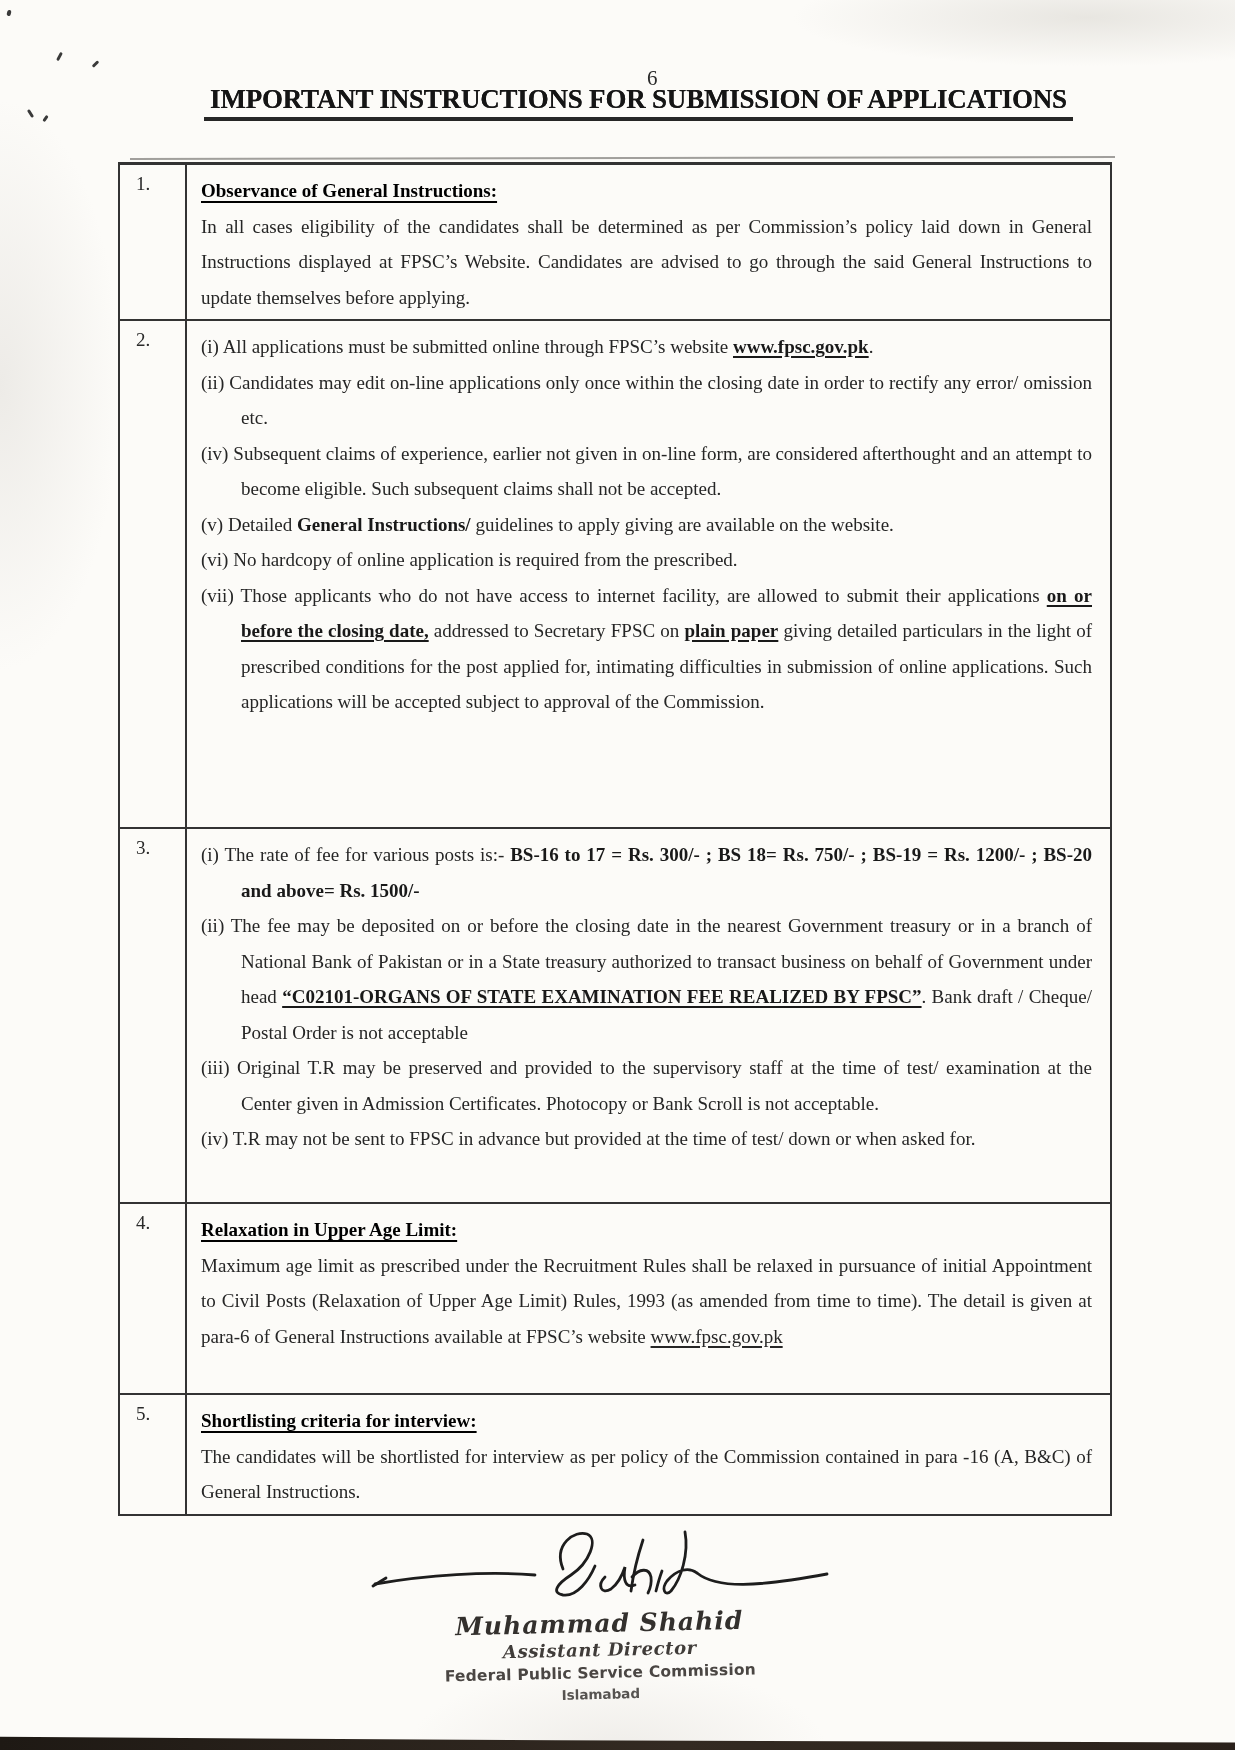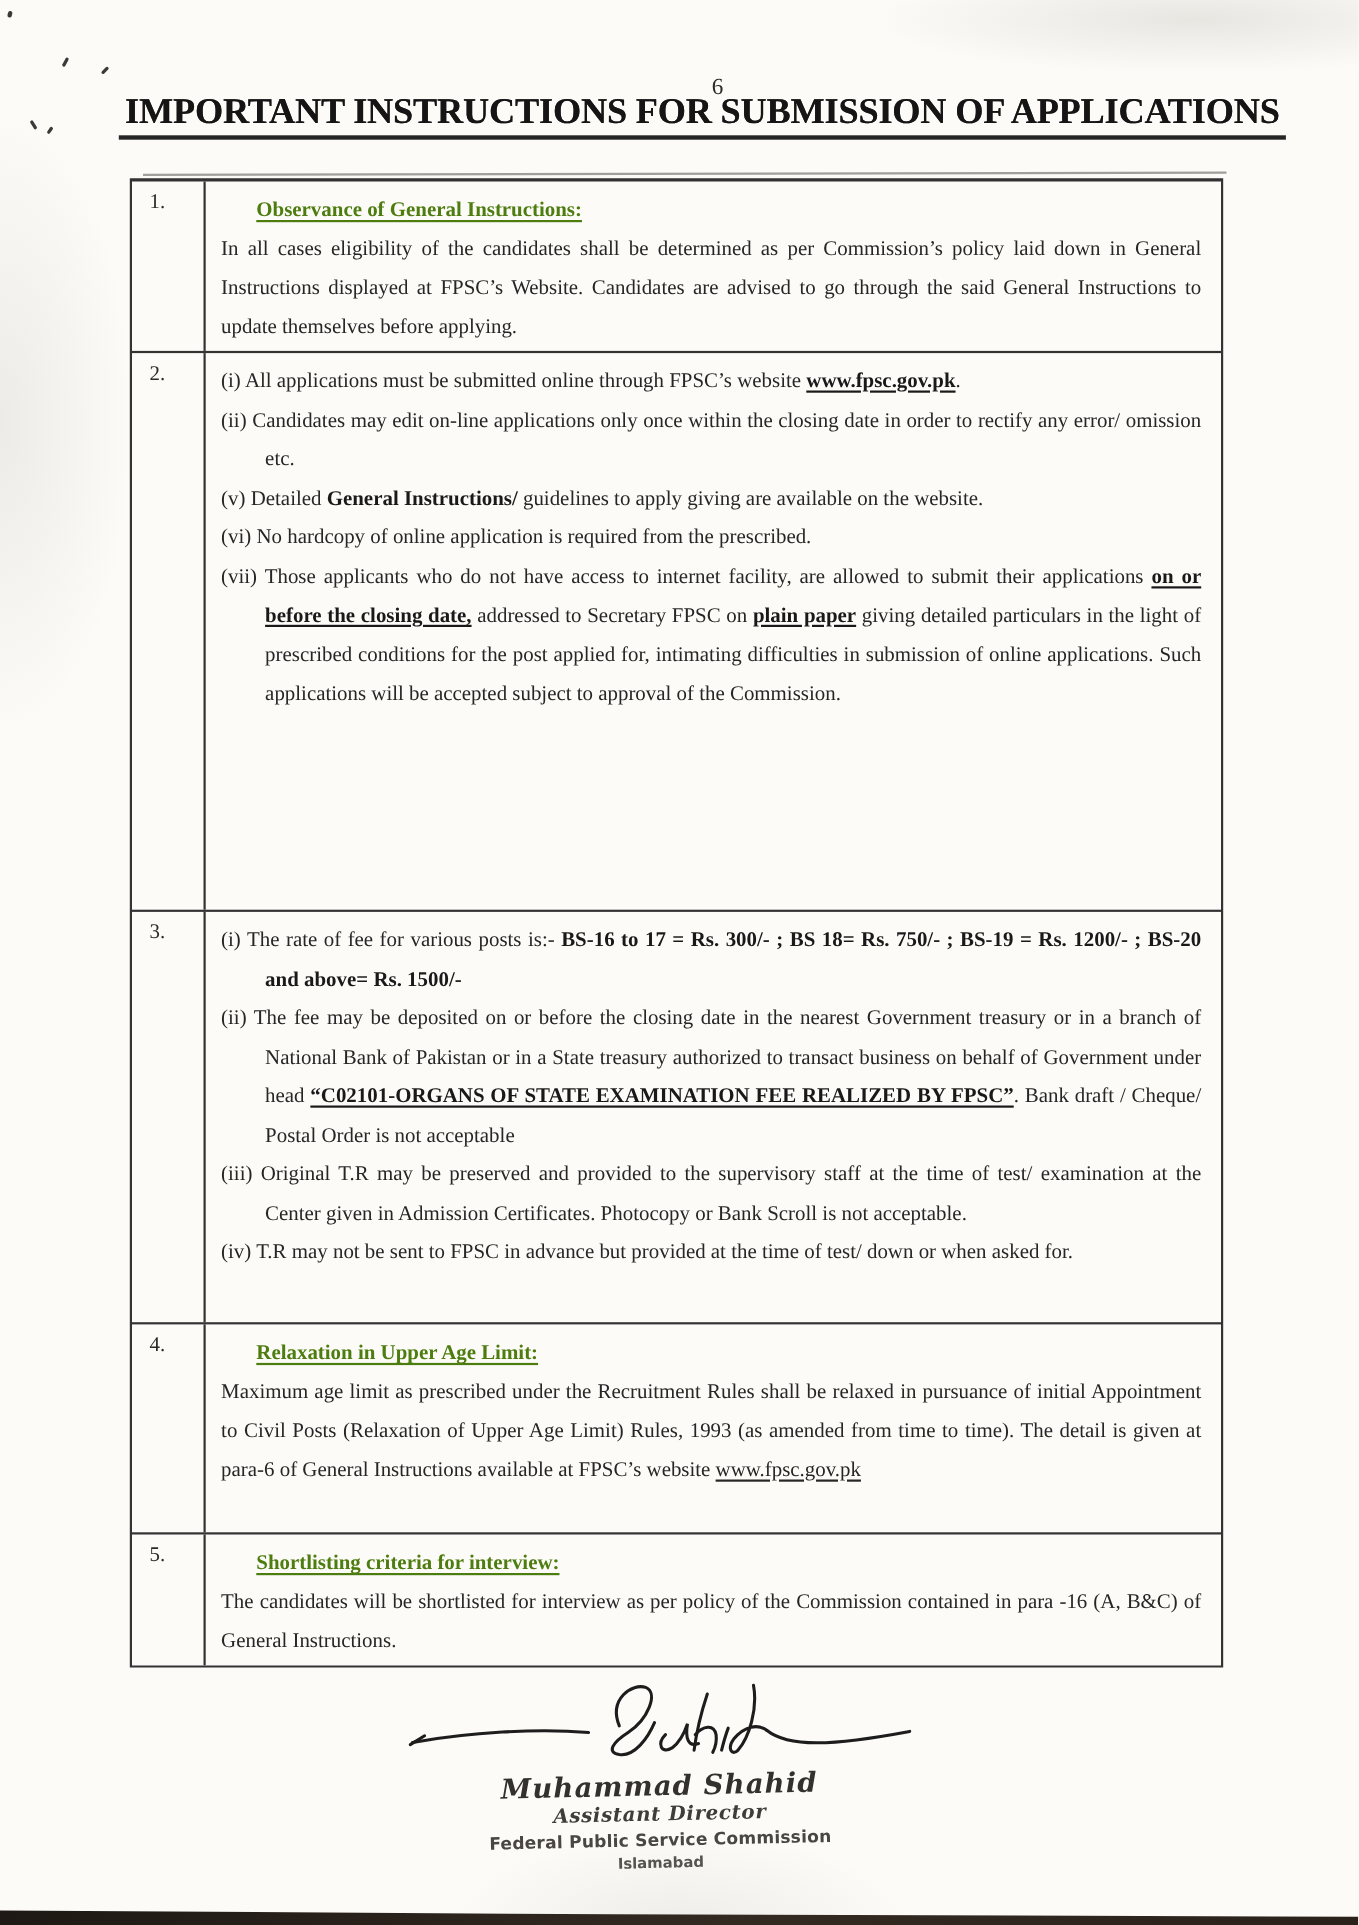--- a/index.html
+++ b/index.html
@@ -15,21 +15,21 @@
   }
 
   
   .page-number {
     position:absolute; top:66px; left:647px;
     font-size:21px; color:#2b2b2b;
   }
   .doc-title-wrap { position:absolute; top:84px; left:0; width:100%; text-align:center; }
   .doc-title {
     display:inline-block; transform:translateX(21px);
-    font-size:33px; font-weight:bold; letter-spacing:-0.2px; color:#151515;
+    font-size:27px; font-weight:bold; letter-spacing:-0.2px; color:#151515;
     border-bottom:4px solid #262626; padding:0 6px 2px 6px;
     text-shadow:0 0 0.6px #333;
   }
 
   
   .instructions-table {
     position:absolute; left:118px; top:162px; width:994px;
     border:2px solid #333; border-top-width:3px;
     box-sizing:border-box; background:transparent;
   }
@@ -47,21 +47,21 @@
   .num-cell {
     width:67px; flex:0 0 67px; box-sizing:border-box;
     border-right:2px solid #333;
     padding:8px 0 0 16px; font-size:19px; color:#2a2a2a;
   }
   .content-cell {
     flex:1; box-sizing:border-box;
     padding:8px 18px 4px 14px;
     font-size:19px; line-height:35.5px; color:#262626;
   }
-  .cell-heading { font-weight:bold; color:#4d7c0f;margin-left:32px; }
+  .cell-heading { font-weight:bold; color:#000000; }
   .heading-text {
     text-decoration:underline;
     text-decoration-thickness:2px;
     text-underline-offset:4px;
   }
   .para { text-align:justify; }
   .item { padding-left:40px; text-indent:-40px; text-align:justify; }
   .b { font-weight:bold; color:#191919; }
   .u { text-decoration:underline; text-decoration-thickness:1.5px; text-underline-offset:3px; }
 
@@ -106,20 +106,21 @@
       <div class="content-cell">
         <div class="cell-heading"><span class="heading-text">Observance of General Instructions:</span></div>
         <div class="para"><span>In all cases eligibility of the candidates shall be determined as per Commission’s policy laid down in General Instructions displayed at FPSC’s Website. Candidates are advised to go through the said General Instructions to update themselves before applying.</span></div>
       </div>
     </div>
     <div class="row">
       <div class="num-cell">2.</div>
       <div class="content-cell">
         <div class="para item"><span class="marker">(i) </span><span>All applications must be submitted online through FPSC’s website </span><span class="b u">www.fpsc.gov.pk</span><span>.</span></div>
         <div class="para item"><span class="marker">(ii) </span><span>Candidates may edit on-line applications only once within the closing date in order to rectify any error/ omission etc.</span></div>
+        <div class="para item"><span class="marker">(iv) </span><span>Subsequent claims of experience, earlier not given in on-line form, are considered afterthought and an attempt to become eligible. Such subsequent claims shall not be accepted.</span></div>
         <div class="para item"><span class="marker">(v) </span><span>Detailed </span><span class="b ">General Instructions/</span><span> guidelines to apply giving are available on the website.</span></div>
         <div class="para item"><span class="marker">(vi) </span><span>No hardcopy of online application is required from the prescribed.</span></div>
         <div class="para item"><span class="marker">(vii) </span><span>Those applicants who do not have access to internet facility, are allowed to submit their applications </span><span class="b u">on or before the closing date,</span><span> addressed to Secretary FPSC on </span><span class="b u">plain paper</span><span> giving detailed particulars in the light of prescribed conditions for the post applied for, intimating difficulties in submission  of online applications. Such applications will be accepted subject to approval of the Commission.</span></div>
       </div>
     </div>
     <div class="row">
       <div class="num-cell">3.</div>
       <div class="content-cell">
         <div class="para item"><span class="marker">(i) </span><span>The rate of fee for various posts is:- </span><span class="b ">BS-16 to  17 = Rs. 300/- ; BS 18= Rs. 750/- ; BS-19 = Rs. 1200/- ; BS-20 and above= Rs. 1500/-</span></div>
         <div class="para item"><span class="marker">(ii) </span><span>The fee may be deposited on or before the closing date in the nearest Government treasury or in a branch of National Bank of Pakistan or in a State treasury authorized to transact business on behalf of Government under head </span><span class="b u">“C02101-ORGANS OF STATE EXAMINATION FEE REALIZED BY FPSC”</span><span>. Bank draft / Cheque/ Postal Order is not acceptable</span></div>

